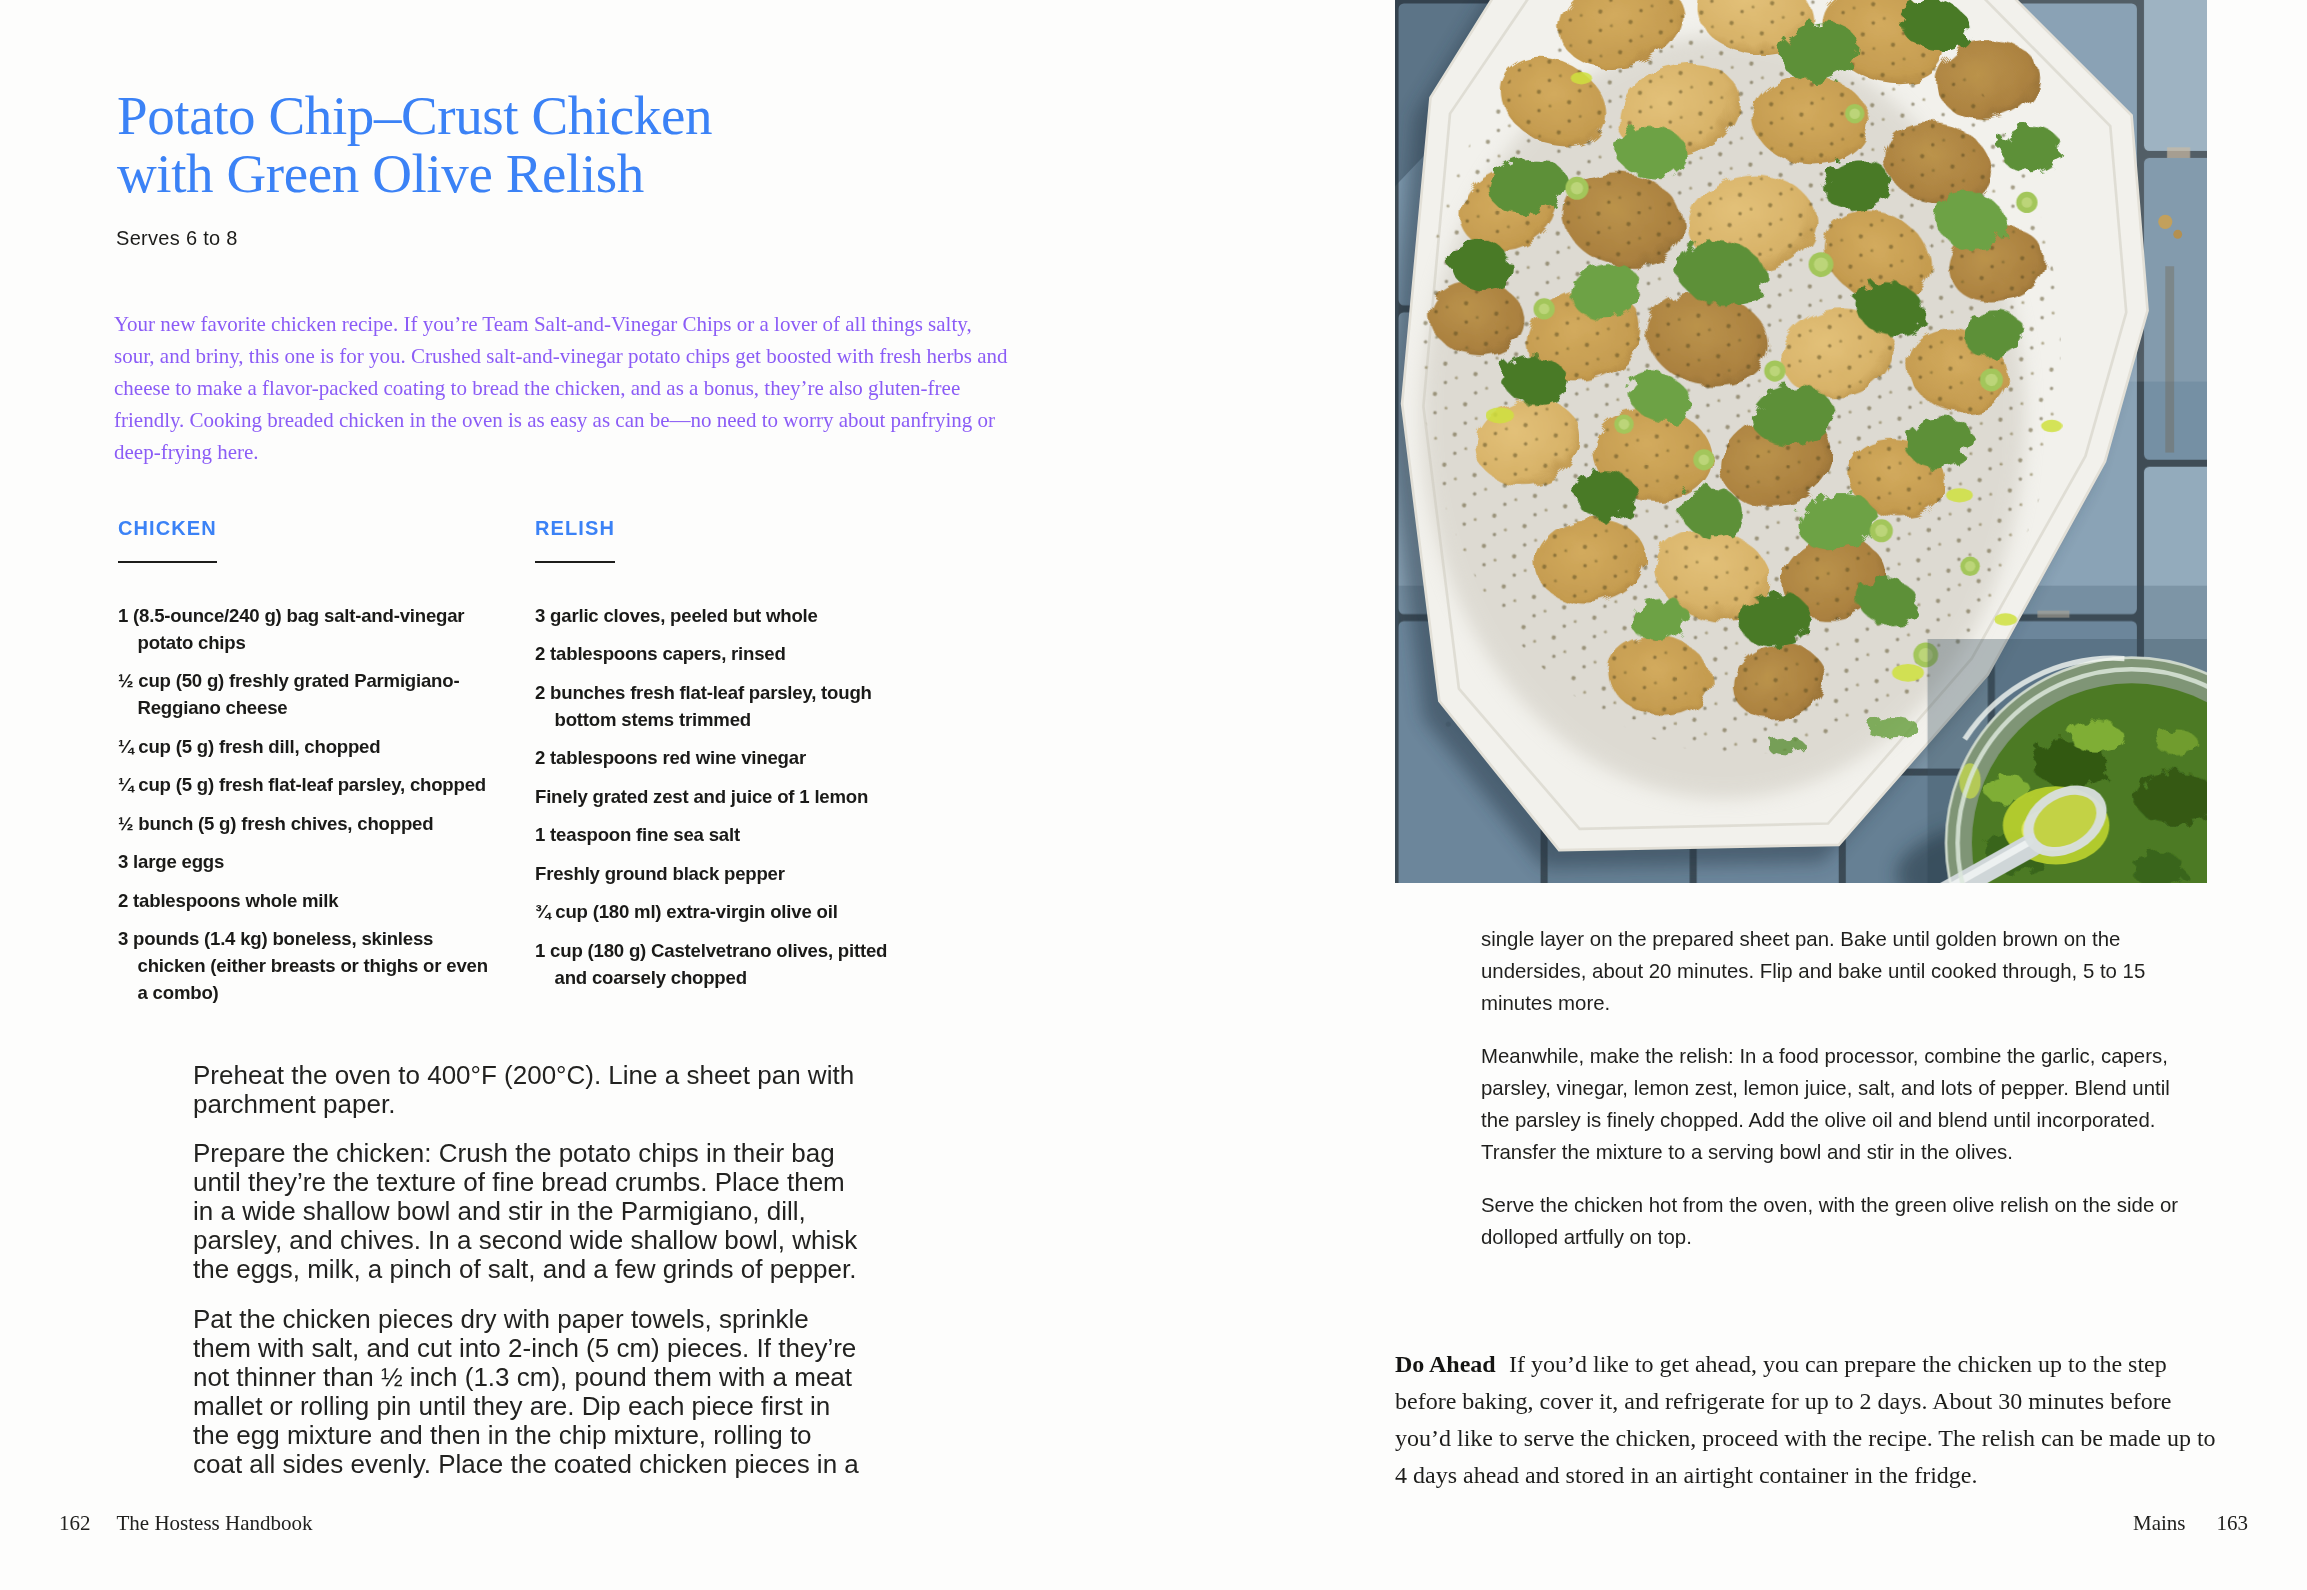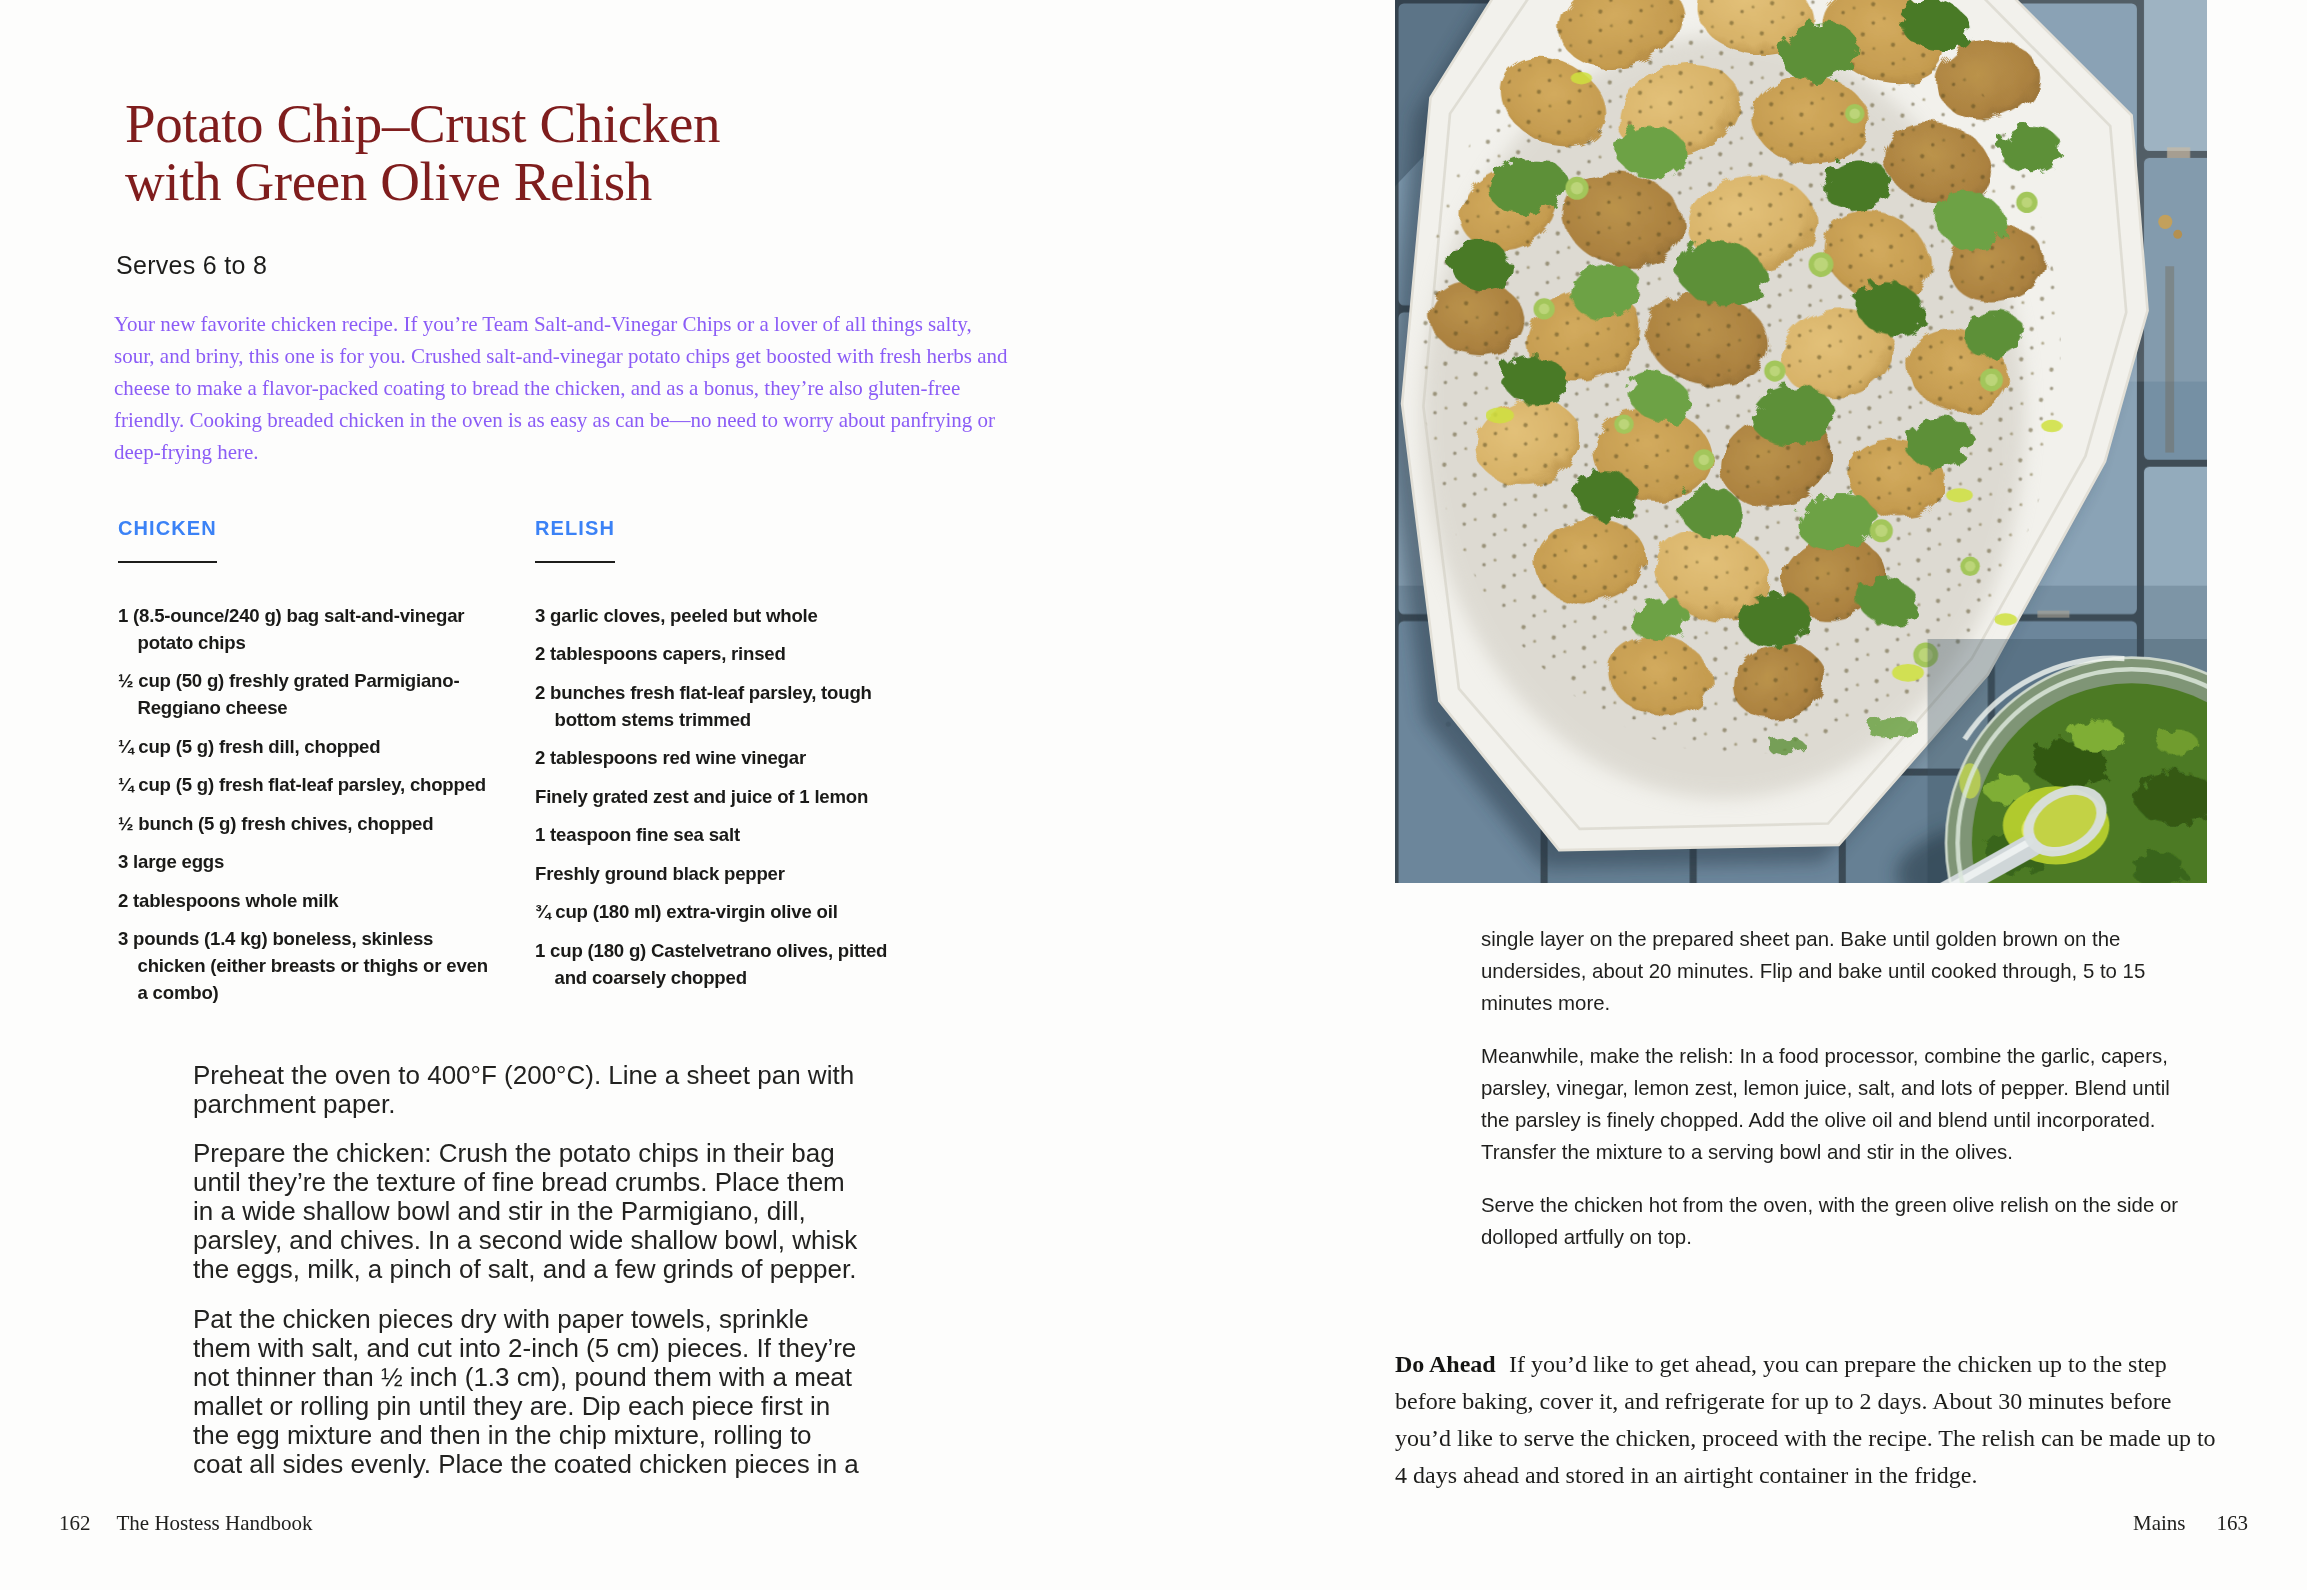--- a/index.html
+++ b/index.html
@@ -1,22 +1,22 @@
 <!DOCTYPE html>
 <html style="font-size:14px"><head>
 <meta charset="utf-8">
 <style>
   html,body{margin:0;padding:0;background:#e8e8e8}
   .spread{position:relative;width:2307px;height:1591px;background:#fdfdfc;overflow:hidden;
           font-family:"Liberation Sans",sans-serif;color:#1d1d1b}
   .abs{position:absolute}
   .title{left:113px;top:83px;font-family:"Liberation Serif",serif;font-size:55px;line-height:58px;
-         font-weight:500;letter-spacing:-0.4px;color:#7f1d1d;margin:12px}
+         font-weight:500;letter-spacing:-0.4px;color:#3b82f6;margin:4px}
   .title .tline{display:block}
-  .serves{left:116px;top:251px;font-size:25px;letter-spacing:0.3px;color:#1c1c1a}
+  .serves{left:116px;top:227px;font-size:20px;letter-spacing:0.3px;color:#1c1c1a}
   .intro{left:114px;top:287px;width:902px;font-family:"Liberation Serif",serif;
          font-size:21px;line-height:32px;color:#8b5cf6}
   .ing-col{top:497px}
   .ing-col.c1{left:118px;width:378px}
   .ing-col.c2{left:535px;width:387px}
   .ing-header{display:inline-block;font-size:20px;font-weight:700;letter-spacing:1.1px;
               border-bottom:2.7px solid #1d1d1b;padding-bottom:21px;color:#3b82f6}
   .ing-list{margin-top:18.6px}
   .ing{font-size:18.6px;font-weight:700;line-height:27px;margin:0 0 11.5px;
        padding-left:19.5px;text-indent:-19.5px;letter-spacing:-0.2px;color:#1a1a18}

